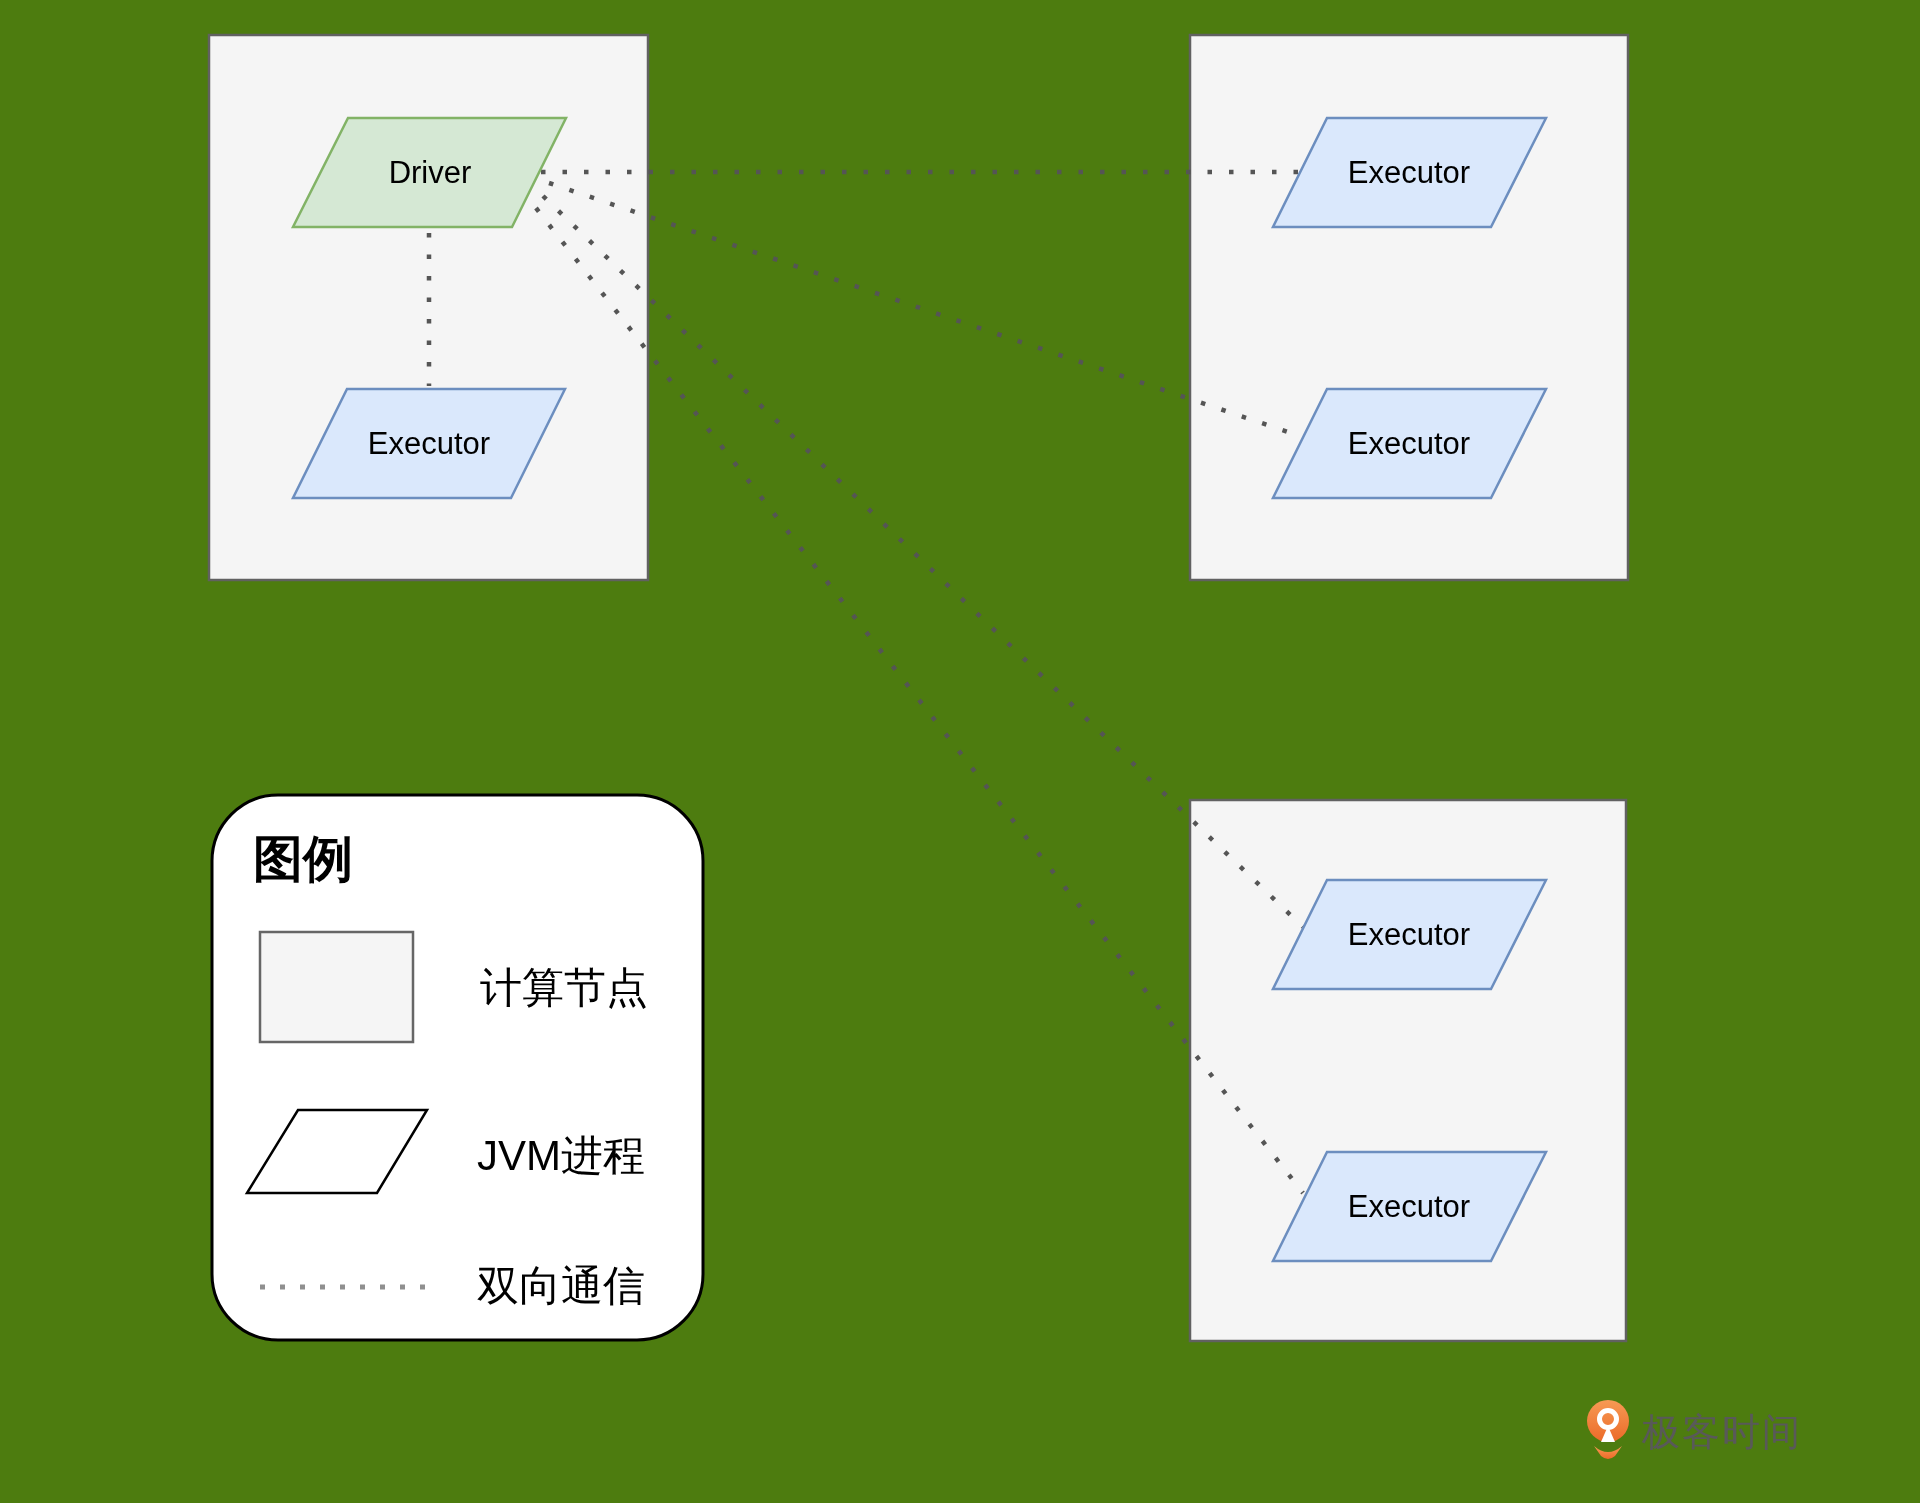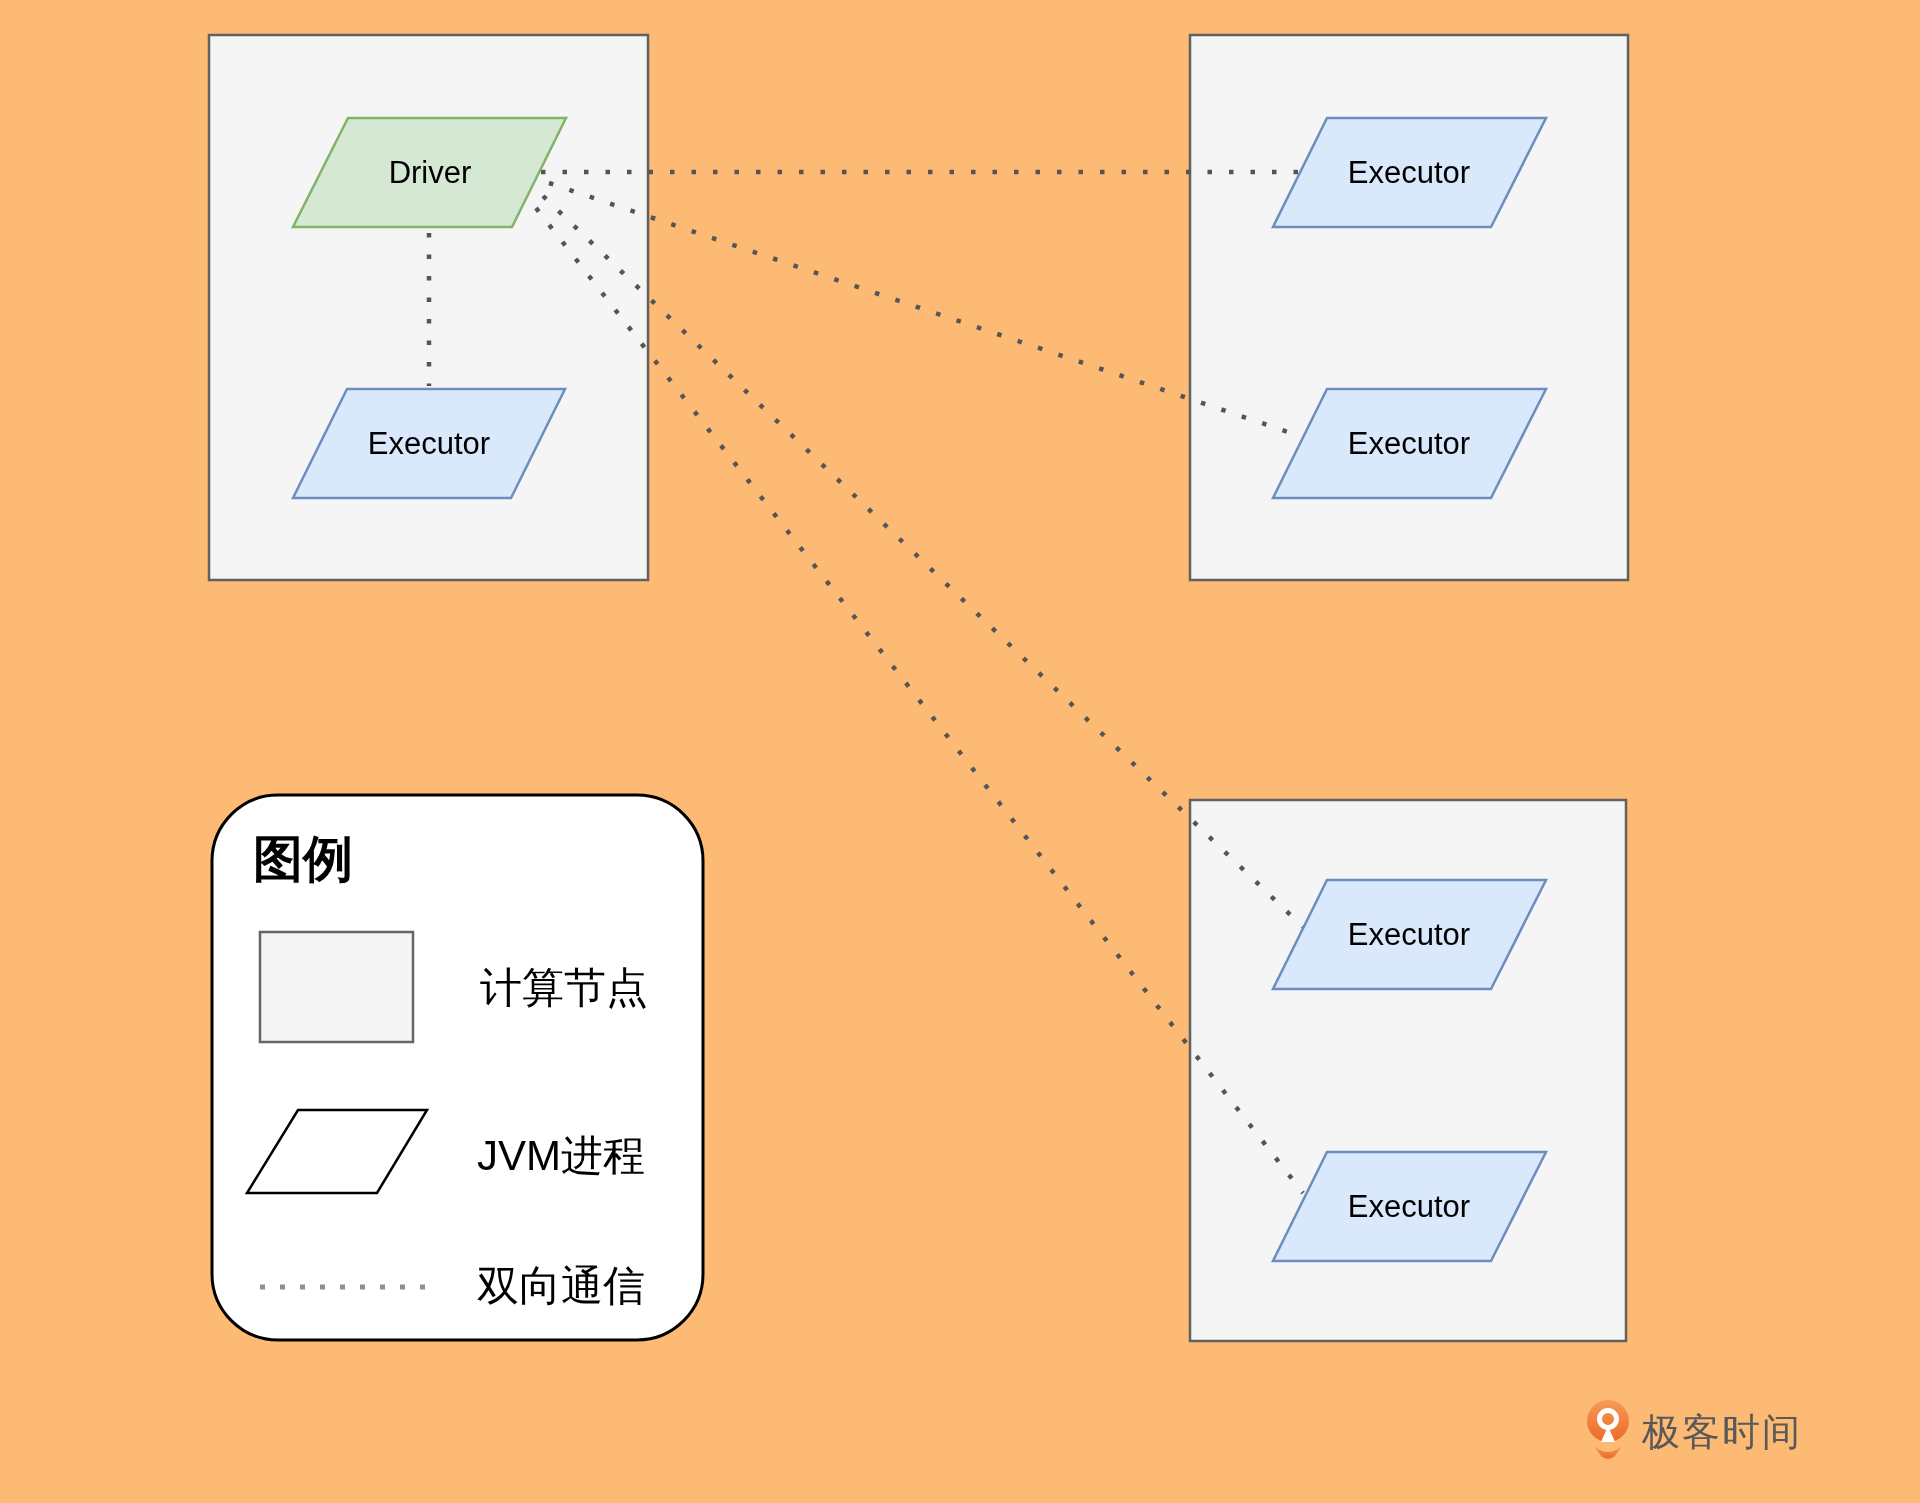--- a/index.html
+++ b/index.html
@@ -1,16 +1,16 @@
 <!DOCTYPE html>
 <html><head>
 <meta charset="utf-8">
 <style>
   html,body{margin:0;padding:0;background:#ffffff;}
-  .stage{position:relative;width:1920px;height:1503px;background:#fdba74;overflow:hidden;}
+  .stage{position:relative;width:1920px;height:1503px;background:#4d7c0f;overflow:hidden;}
   svg{display:block;}
   text{font-family:"Liberation Sans","DejaVu Sans",sans-serif;}
   .node-label{font-size:31px;fill:#000000;}
   .legend-title{font-size:50px;font-weight:600;fill:#000000;}
   .legend-label{font-size:42px;fill:#000000;}
   .logo-text{font-size:38px;fill:#595959;letter-spacing:2px;}
   .machine{fill:#f5f5f5;stroke:#616161;stroke-width:2.5;}
   .driver-shape{fill:#d5e8d4;stroke:#82b366;stroke-width:2.5;}
   .executor-shape{fill:#dae8fc;stroke:#6c8ebf;stroke-width:2.5;}
   .connector{fill:none;stroke:#555555;stroke-width:4.5;stroke-dasharray:4.5 17;stroke-linecap:butt;}

